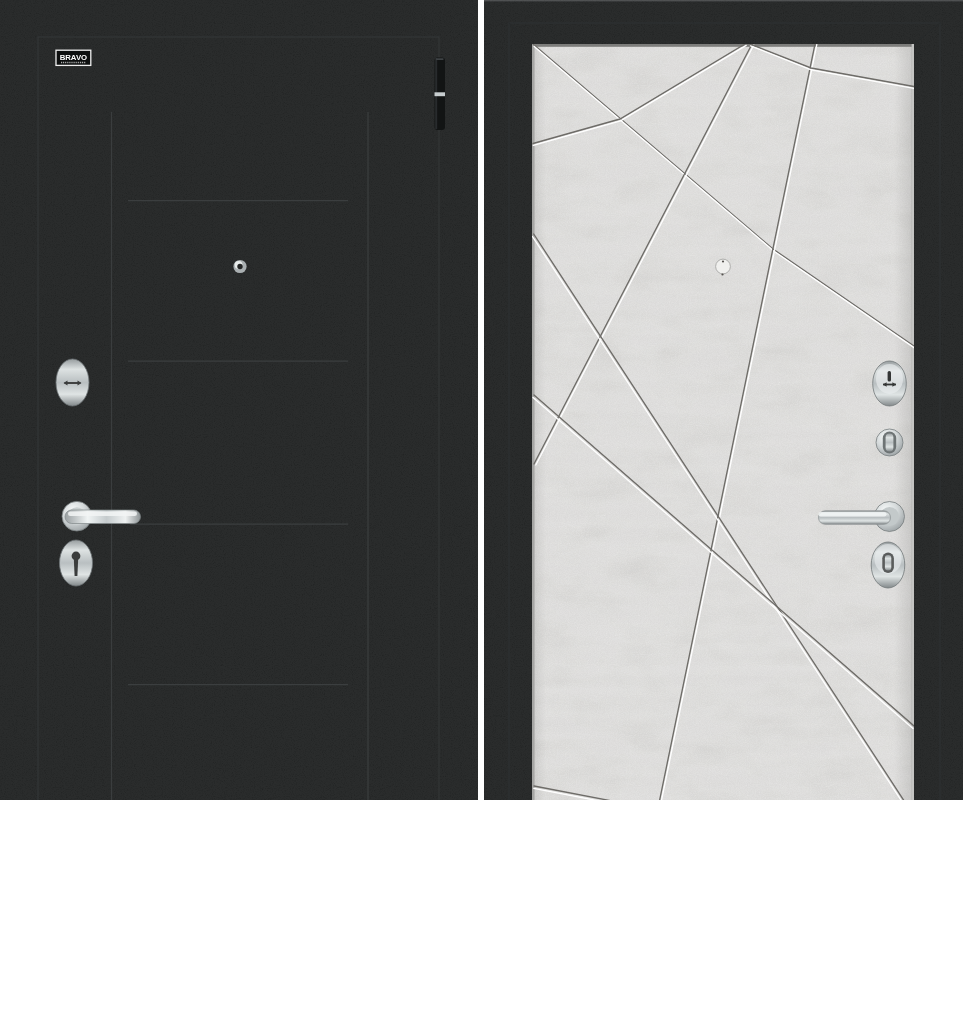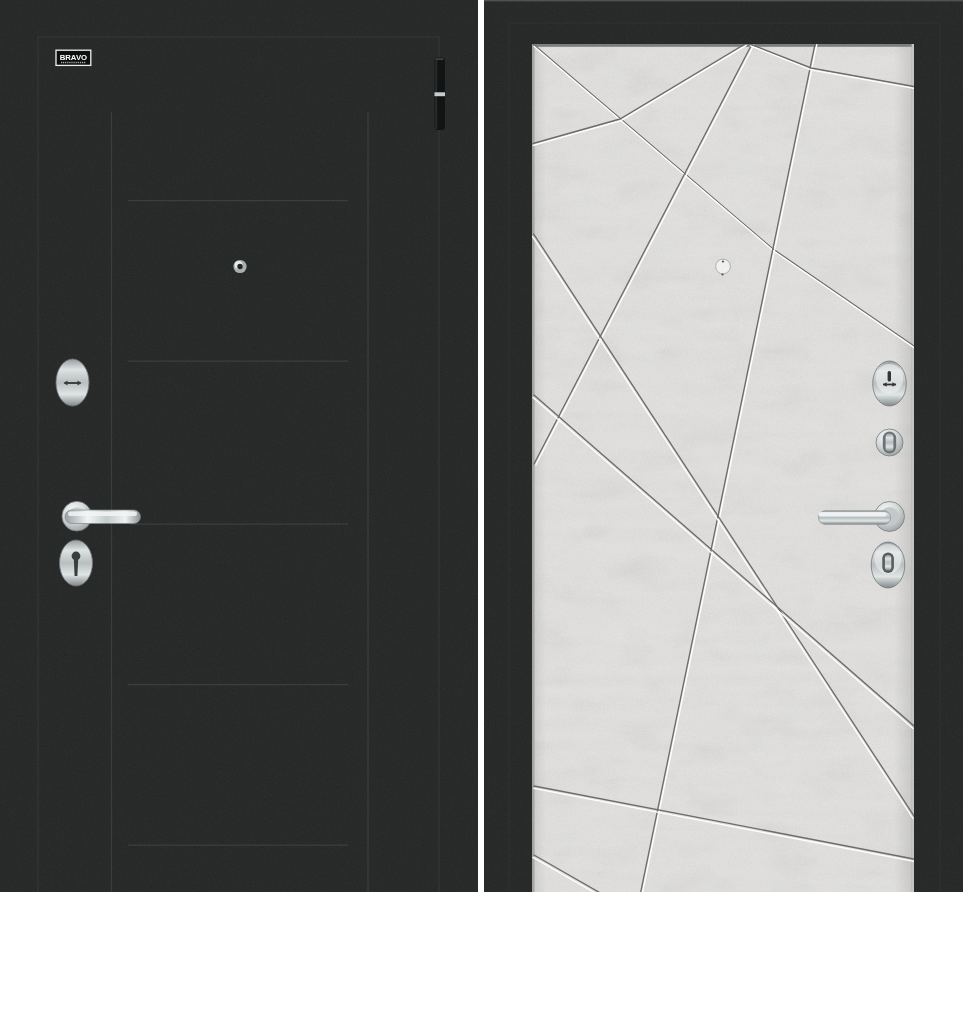--- a/index.html
+++ b/index.html
@@ -1,16 +1,16 @@
 <!DOCTYPE html>
 <html><head>
 <meta charset="utf-8">
 <style>
   html,body{margin:0;padding:0;background:#ffffff;}
-  #stage{position:relative;width:970px;height:892px;background:#fde047;overflow:hidden;
+  #stage{position:relative;width:970px;height:800px;background:#fde047;overflow:hidden;
          font-family:"Liberation Sans", sans-serif;}
   svg{position:absolute;left:0;top:0;display:block;}
 </style>
 </head>
 <body>
 <div id="stage">
 <svg width="970" height="1024" viewBox="0 0 970 1024" xmlns="http://www.w3.org/2000/svg">
 <defs>
   <filter id="speck" x="0" y="0" width="100%" height="100%">
     <feTurbulence type="fractalNoise" baseFrequency="0.9" numOctaves="2" seed="7" stitchTiles="stitch" result="n"></feTurbulence>

